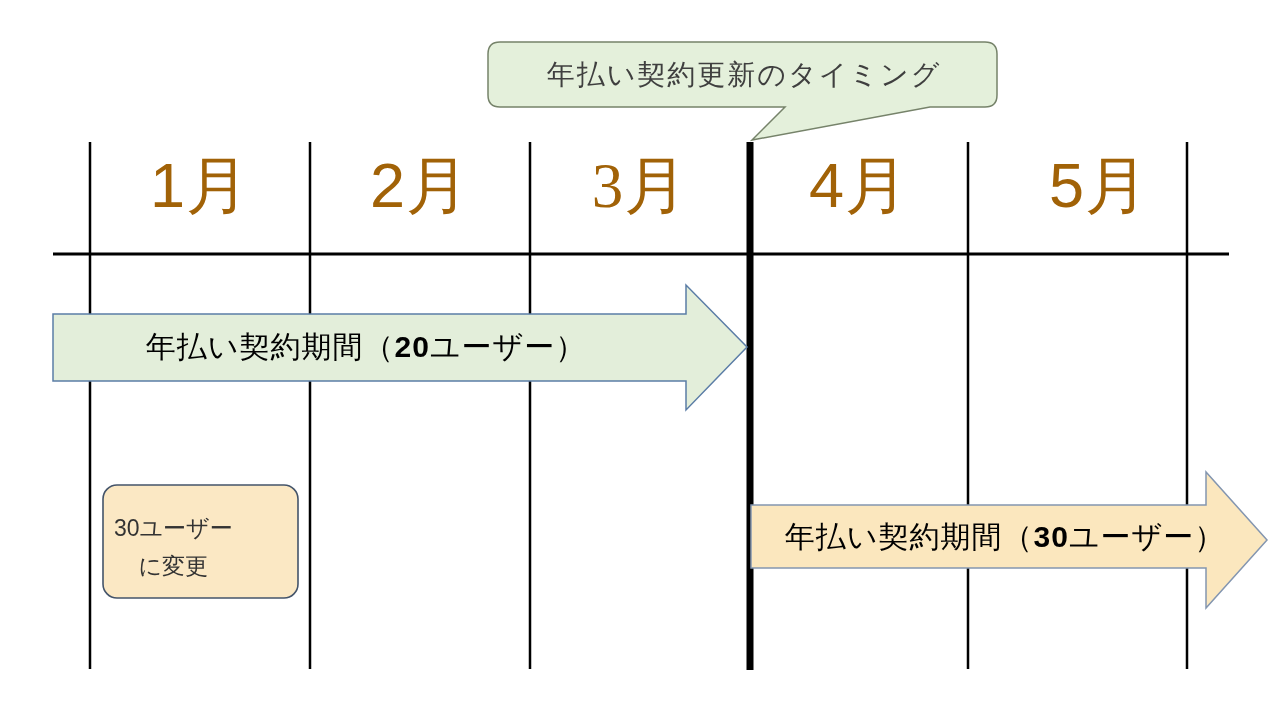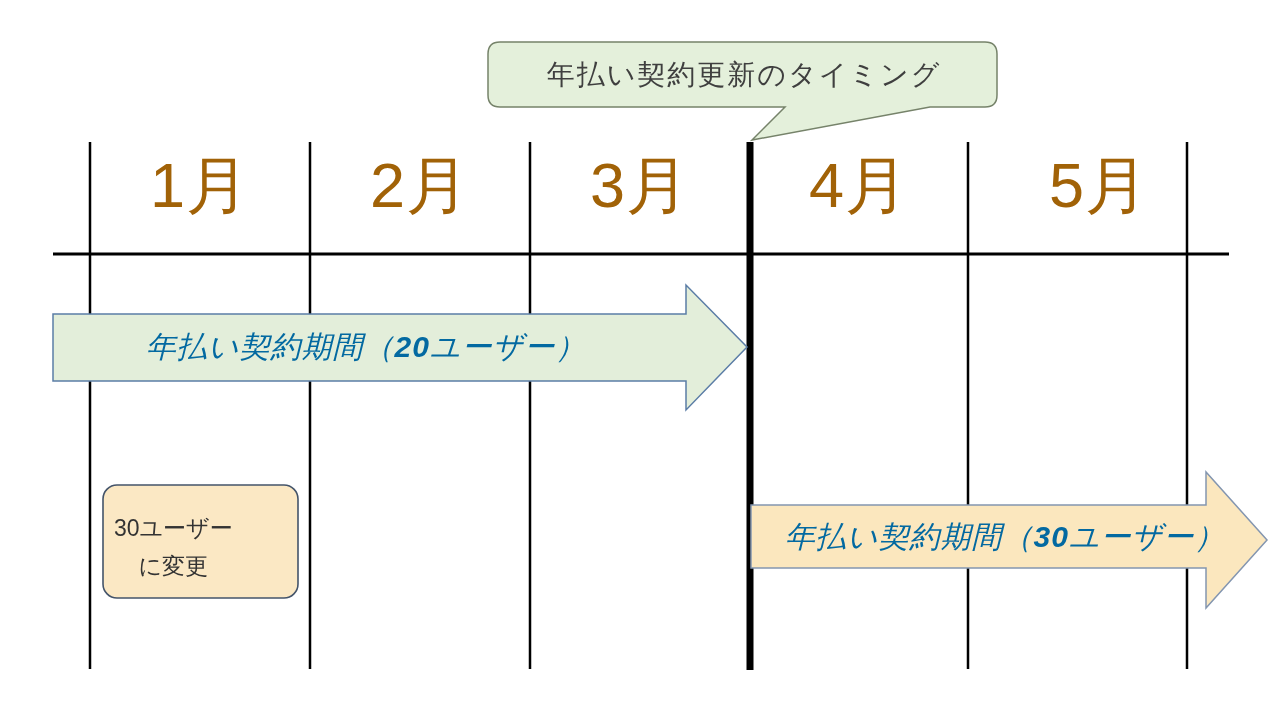--- a/index.html
+++ b/index.html
@@ -37,22 +37,21 @@
     letter-spacing: 1px;
   }
   .callout-label {
     font-size: 28px;
     letter-spacing: 2px;
     color: #3f3f3f;
   }
   .arrow-label {
     font-size: 30px;
     letter-spacing: 1px;
-    color: #0369a1;
-    font-style: italic;
+    color: #000000;
   }
   .arrow-label b {
     font-weight: 700;
   }
   .note-label {
     font-size: 23px;
     line-height: 38px;
     color: #333333;
     white-space: pre-line;
     text-align: center;
@@ -81,21 +80,21 @@
 
     <path d="M500,42 H985 Q997,42 997,54 V95 Q997,107 985,107 H930 L752,140 L785,107 H500 Q488,107 488,95 V54 Q488,42 500,42 Z" stroke="#76836A" stroke-width="1.5" fill="#E4F0DB"></path>
 
     <rect x="103" y="485" width="195" height="113" rx="14" stroke="#44546A" stroke-width="1.6" fill="#FBE8C4"></rect>
   </svg>
 
   <div class="txt center callout-label" style="left:744px; top:75px;">年払い契約更新のタイミング</div>
 
   <div class="txt center month-label" style="left:200px;  top:186px;">1月</div>
   <div class="txt center month-label" style="left:420px;  top:186px;">2月</div>
-  <div class="txt center month-label" style="left:640px;  top:186px;">3月</div>
+  <div class="txt center month-label" style="left:640px;  top:186px;font-family:Liberation Serif, serif;">3月</div>
   <div class="txt center month-label" style="left:859px;  top:186px;">4月</div>
   <div class="txt center month-label" style="left:1099px; top:186px;">5月</div>
 
   <div class="txt center arrow-label" style="left:366px; top:347px;"><span>年払い契約期間（</span><b>20</b><span>ユーザー）</span></div>
 
   <div class="txt center arrow-label" style="left:1005px; top:537px;"><span>年払い契約期間（</span><b>30</b><span>ユーザー）</span></div>
 
   <div class="txt note-label" style="left:114px; top:509px;"><span>30ユーザー</span><br><span>に変更</span></div>
 
 </div>

